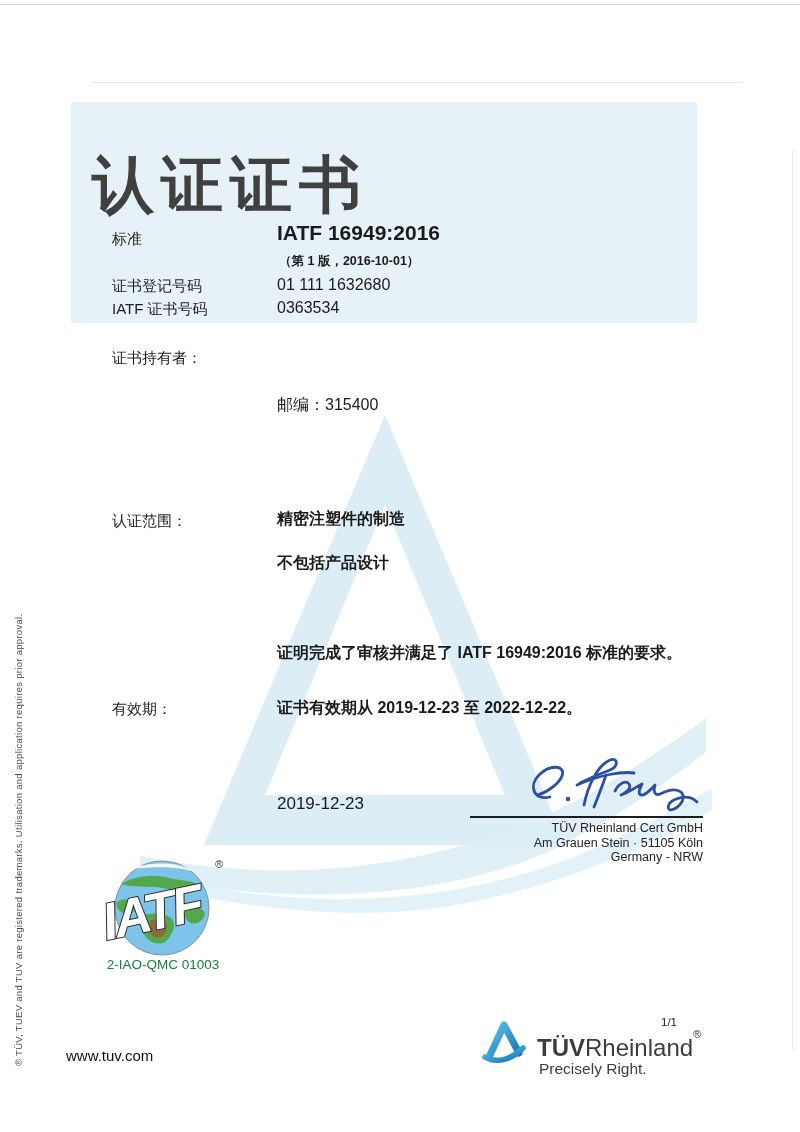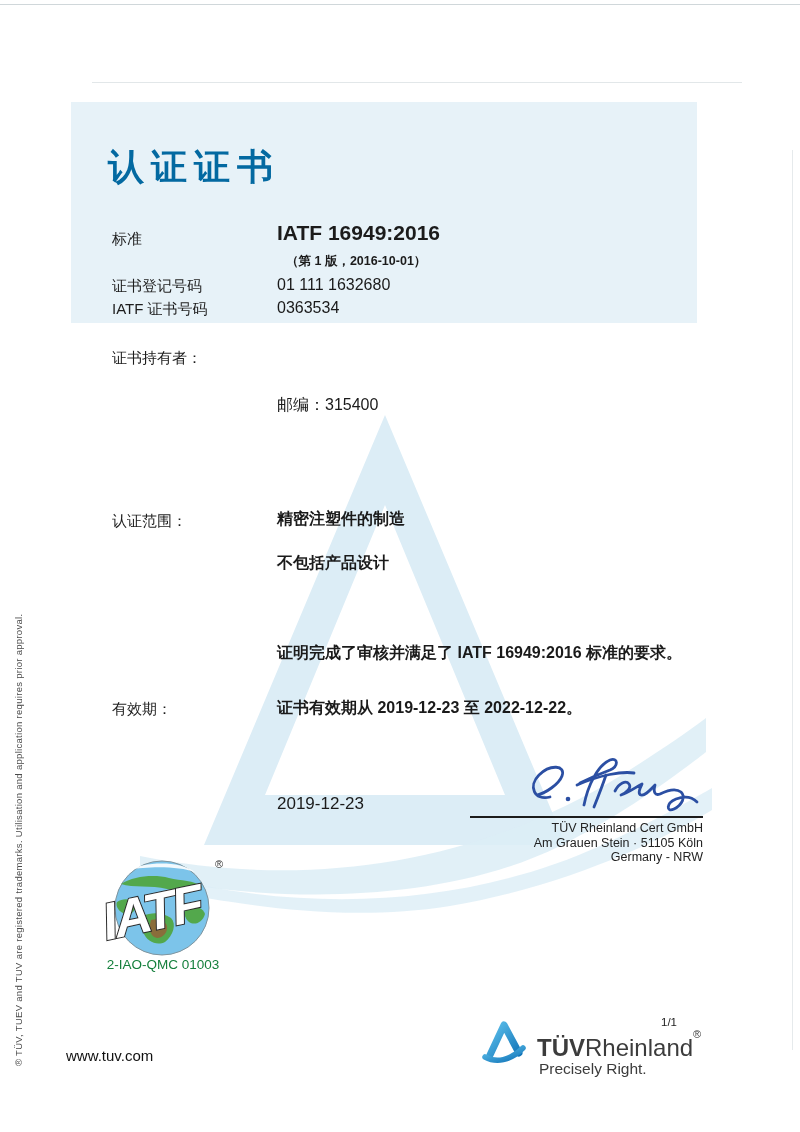--- a/index.html
+++ b/index.html
@@ -4,26 +4,26 @@
 <style>
   html,body{margin:0;padding:0;background:#ffffff;}
   .page{position:relative;width:800px;height:1132px;background:#ffffff;overflow:hidden;
         font-family:"Liberation Sans","DejaVu Sans",sans-serif;color:#1b1b1b;}
   .abs{position:absolute;}
   .scan-line-top{left:0;top:4px;width:800px;height:1px;background:#aab6bc;opacity:.55;}
   .scan-line-2{left:92px;top:82px;width:650px;height:1px;background:#b6c2c8;opacity:.4;}
   .scan-line-right{left:792px;top:150px;width:1px;height:900px;background:#b6c2c8;opacity:.35;}
   .band{left:71px;top:102px;width:626px;height:221px;background:#e7f2f8;}
   .watermark{left:0;top:0;width:800px;height:1132px;}
-  .title{left:108px;top:143px;font-size:36px;font-weight:bold;letter-spacing:7px;color:#0369a1;}
+  .title{left:92px;top:143px;font-size:62px;font-weight:bold;letter-spacing:7px;color:#404040;}
   .lab{font-size:15px;color:#1d1d1d;}
   .val{font-size:16px;color:#1a1a1a;}
   .b{font-weight:bold;}
   .std-name{left:277px;top:221px;font-size:21px;font-weight:bold;}
-  .std-ed{left:286px;top:253px;font-size:12.5px;font-weight:bold;}
+  .std-ed{left:279px;top:253px;font-size:12.5px;font-weight:bold;}
   .sig-svg{left:520px;top:753px;width:185px;height:62px;}
   .sig-line{left:470px;top:816px;width:233px;height:2px;background:#1c1c1c;}
   .org{right:97px;top:821px;text-align:right;font-size:12.5px;line-height:14.5px;color:#232323;}
   .iatf-svg{left:99px;top:854px;width:128px;height:104px;}
   .iatf-code{left:90px;top:957px;width:146px;text-align:center;font-size:13.5px;color:#15803d;}
   .pagenum{left:661px;top:1016px;font-size:11.5px;color:#222;}
   .website{left:66px;top:1047px;font-size:15px;color:#111;}
   .tuv-svg{left:480px;top:1017px;width:50px;height:48px;}
   .brand{left:537px;top:1028px;font-size:24px;color:#3c3c3c;white-space:nowrap;}
   .brand .bold{font-weight:bold;}

